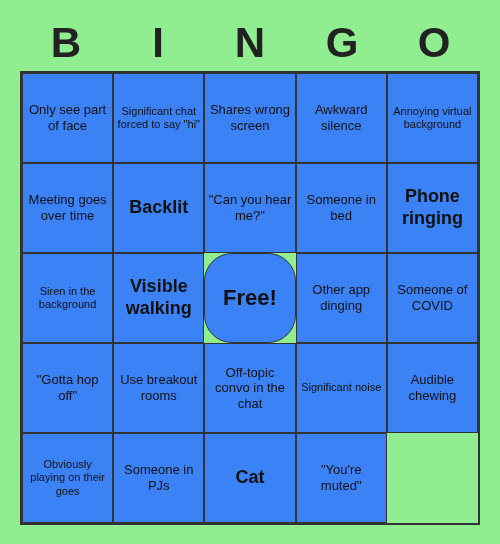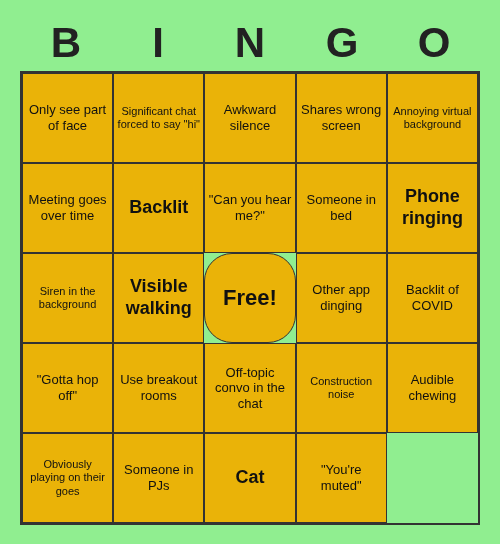--- a/index.html
+++ b/index.html
@@ -40,21 +40,21 @@
 
     .bingo-grid {
       display: grid;
       grid-template-columns: repeat(5, 1fr);
       gap: 0;
       border: 2px solid #333;
     }
 
     .bingo-cell {
       border: 1.5px solid #333;
-      background: #eab308;
+      background: #3b82f6;
       display: flex;
       align-items: center;
       justify-content: center;
       text-align: center;
       padding: 4px 3px;
       height: 90px;
       font-size: 13px;
       color: #111;
       line-height: 1.2;
     }
@@ -81,36 +81,36 @@
   <div class="bingo-header">
   <div class="bingo-letter">B</div>
       <div class="bingo-letter">I</div>
       <div class="bingo-letter">N</div>
       <div class="bingo-letter">G</div>
       <div class="bingo-letter">O</div>
     </div>
   <div class="bingo-grid">
   <div class="bingo-cell">Only see part of face</div>
       <div class="bingo-cell small-text">Significant chat forced to say "hi"</div>
+      <div class="bingo-cell">Shares wrong screen</div>
       <div class="bingo-cell">Awkward silence</div>
-      <div class="bingo-cell">Shares wrong screen</div>
       <div class="bingo-cell small-text">Annoying virtual background</div>
       <div class="bingo-cell">Meeting goes over time</div>
       <div class="bingo-cell large-text">Backlit</div>
       <div class="bingo-cell">"Can you hear me?"</div>
       <div class="bingo-cell">Someone in bed</div>
       <div class="bingo-cell large-text">Phone ringing</div>
       <div class="bingo-cell small-text">Siren in the background</div>
       <div class="bingo-cell large-text">Visible walking</div>
       <div class="bingo-cell free">Free!</div>
       <div class="bingo-cell">Other app dinging</div>
-      <div class="bingo-cell">Backlit of COVID</div>
+      <div class="bingo-cell">Someone of COVID</div>
       <div class="bingo-cell">"Gotta hop off"</div>
       <div class="bingo-cell">Use breakout rooms</div>
       <div class="bingo-cell">Off-topic convo in the chat</div>
-      <div class="bingo-cell small-text">Construction noise</div>
+      <div class="bingo-cell small-text">Significant noise</div>
       <div class="bingo-cell">Audible chewing</div>
       <div class="bingo-cell small-text">Obviously playing on their goes</div>
       <div class="bingo-cell">Someone in PJs</div>
       <div class="bingo-cell large-text">Cat</div>
       <div class="bingo-cell">"You're muted"</div>
     </div>
 </div>
 
 </body></html>

